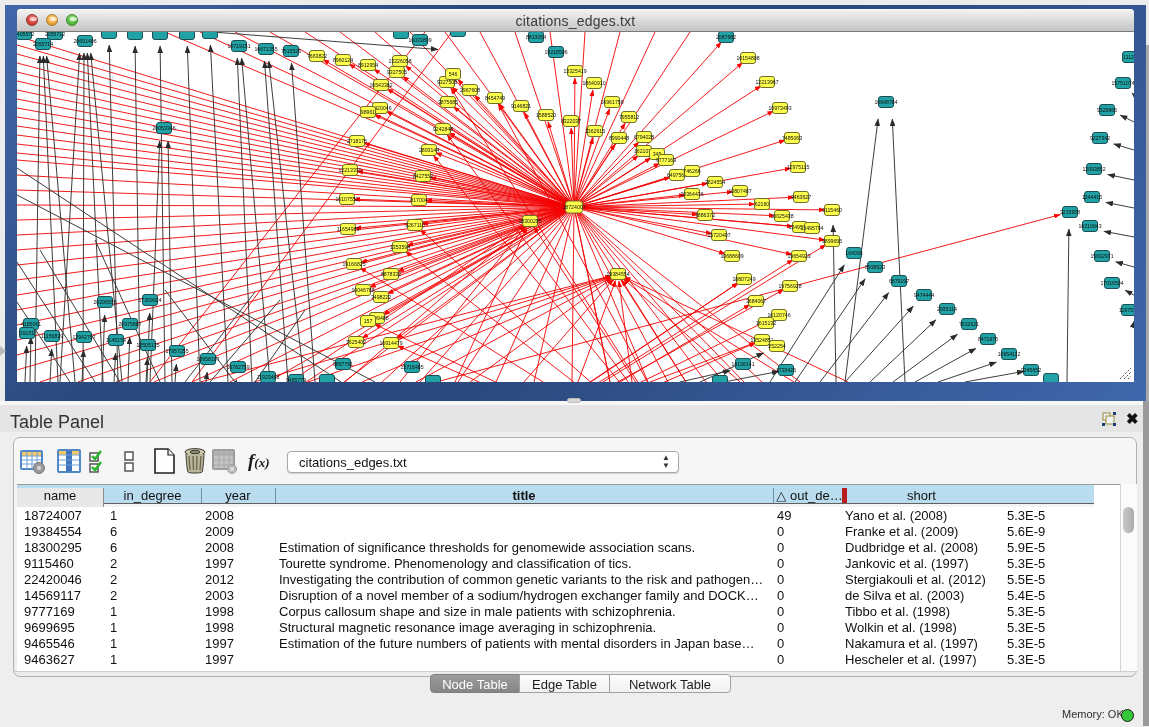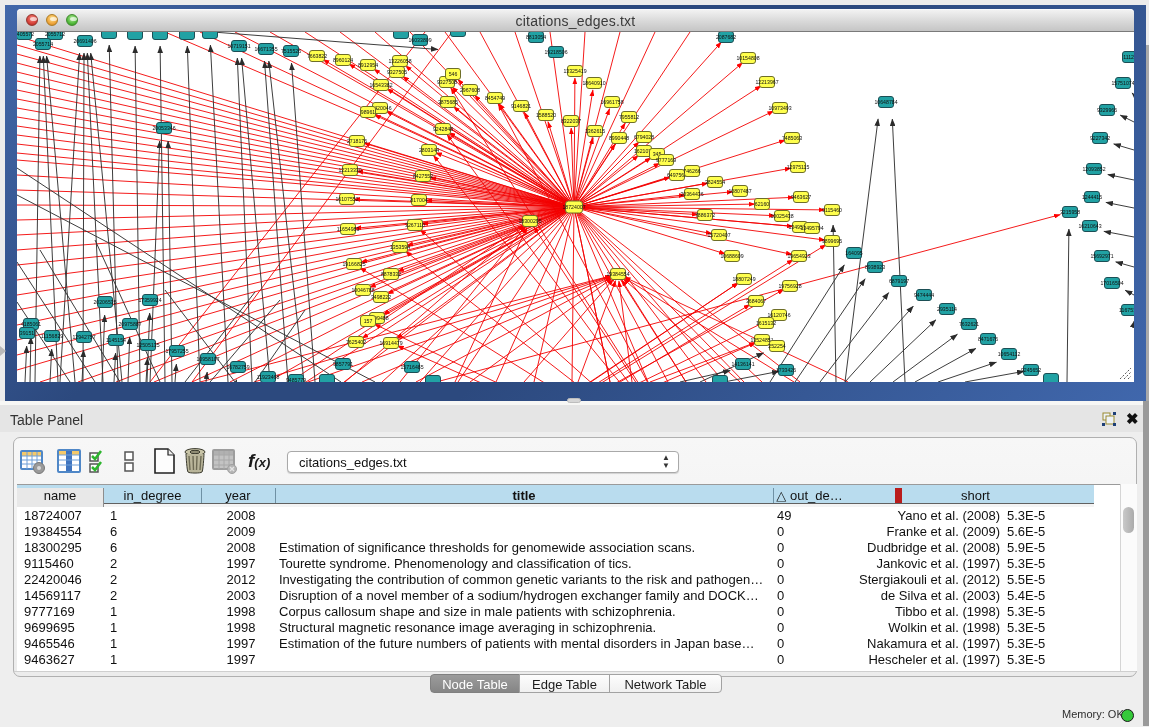--- a/index.html
+++ b/index.html
@@ -14,53 +14,53 @@
 .tl { position:absolute; top:5px; width:12px; height:12px; border-radius:50%; }
 .tl i { position:absolute; left:2.5px; top:1.5px; width:7px; height:4px; border-radius:50%;
   background:rgba(255,255,255,.65); }
 #b1 { left:9px; background:radial-gradient(circle at 50% 35%,#f2887f,#d8423a 60%,#9c241d); border:1px solid #93362f;}
 #b2 { left:29px; background:radial-gradient(circle at 50% 35%,#fbe28e,#f0a63c 60%,#c07b1c); border:1px solid #ad7d25;}
 #b3 { left:49px; background:radial-gradient(circle at 50% 35%,#b3e99a,#52ba3b 60%,#2e8a1e); border:1px solid #428a30;}
 #canvas { position:absolute; left:17px; top:32px; width:1117px; height:350px; background:#fff; overflow:hidden; }
 #panelzone { position:absolute; left:0; top:401px; width:1149px; height:326px; background:#eeeeee; }
 #pz-strip { position:absolute; left:0; top:0; width:1149px; height:4px; background:#f7f7f5; }
 #pheader { position:absolute; left:0; top:4px; width:1144px; height:27px; background:#e5e5e5; }
-#pheader .t { position:absolute; left:10px; top:7px; font-size:14px; color:#333; }
+#pheader .t { position:absolute; left:10px; top:7px; font-size:18px; color:#333; }
 #rightstrip { position:absolute; left:1143px; top:0px; width:6px; height:325px; background:#9a9a9a; }
 #floatico { position:absolute; left:1102px; top:11px; width:14px; height:14px; }
 #closeico { position:absolute; left:1126px; top:9px; font-size:15px; font-weight:bold; color:#111; }
 #innerpanel { position:absolute; left:13px; top:36px; width:1124px; height:240px;
   background:linear-gradient(#f7f7f7,#ececec); border:1px solid #b0b0b0; border-radius:7px; }
 .ticon { position:absolute; }
 #combo { position:absolute; left:287px; top:451px; width:392px; height:22px; background:#fff;
   border:1px solid #a9a9a9; border-radius:4px; box-shadow:0 1px 1px rgba(0,0,0,.15);
   font-size:13px; color:#111; padding:3px 0 0 11px; }
 #combo .arr { position:absolute; right:8px; top:2px; font-size:8px; color:#333; line-height:8px; text-align:center;}
 #thead { position:absolute; left:17px; top:484px; width:1077px; height:20px; background:#b9dcee;
   border-top:1px solid #9a9a9a; border-bottom:1px solid #616161; font-size:13px; color:#111; }
 #thead .h { position:absolute; top:3px; text-align:center; }
 #tbody { position:absolute; left:17px; top:507px; width:1103px; height:164px; background:#fff;
   font-size:13px; color:#101010; }
 .tr { position:relative; height:16px; white-space:nowrap; }
 .tr div { position:absolute; top:1px; overflow:hidden; }
 .c0 { left:7px;  width:85px; }
 .c1 { left:93px; width:94px; }
-.c2 { left:188px; width:72px;text-align:center; }
+.c2 { left:188px; width:72px; }
 .c3 { left:262px; width:496px; }
 .c4 { left:760px; width:71px; }
-.c5 { left:828px; width:155px; text-align:right; }
+.c5 { left:828px; width:155px; text-align:left; }
 .c6 { left:990px; width:92px; }
 #tright { position:absolute; left:1094px; top:484px; width:26px; height:187px; background:#fff; border-top:1px solid #9a9a9a;}
 #vsb { position:absolute; left:1120px; top:484px; width:17px; height:187px; background:#fbfbfb; border-left:1px solid #d5d5d5; }
 #vsb .thumb { position:absolute; left:2px; top:23px; width:11px; height:26px; background:linear-gradient(90deg,#c9c9c9,#ababab); border-radius:6px; }
 #tabs { position:absolute; left:430px; top:674px; width:292px; height:19px; font-size:13px;border-radius:8px; }
 #tabs .seg { position:absolute; top:0; height:19px; padding-top:2px; text-align:center; background:linear-gradient(#fdfdfd,#f0f0f0); border:1px solid #a2a2a2; color:#1c1c1c; }
 #seg1 { left:0; width:90px; border-radius:4px 0 0 4px; background:linear-gradient(#9c9c9c,#858585) !important; color:#fff !important; border-color:#808080 !important;}
 #seg2 { left:89px; width:91px; border-left:none;}
-#seg3 { left:179px; width:113px; border-left:1px solid #b5b5b5; border-radius:0 4px 4px 0;}
+#seg3 { left:179px; width:122px; border-left:1px solid #b5b5b5; border-radius:0 4px 4px 0;}
 #panelline { position:absolute; left:14px; top:671px; width:1122px; height:1px; background:#cfcfcf; }
 #memory { position:absolute; left:1062px; top:708px; font-size:11px; color:#2e2e2e; }
 #memdot { position:absolute; left:1121px; top:709px; width:13px; height:13px; border-radius:50%;
   background:#35c93a; border:1.5px solid #1a1a1a; }
 #sidearrow { position:absolute; left:0px; top:346px; width:0; height:0;
   border-top:5px solid transparent; border-bottom:5px solid transparent; border-left:6px solid #b9b9b9; }
 </style></head>
 <body>
 <div id="frame">
     <div id="titlebar">
@@ -649,49 +649,49 @@
  <path d="M3 7c0 2 1 17 2 18 1 1.4 13 1.4 14 0 1-1 2-16 2-18" fill="#b9b59a" stroke="#3a3a2e"></path>
  <path d="M6 9l1 14M10 9l.5 14M14 9l-.5 14M18 9l-1 14" stroke="#6e6b55" stroke-width="1.4" fill="none"></path>
 </svg>
 <svg class="ticon" style="left:212px;top:449px" width="25" height="25" viewBox="0 0 25 25">
  <rect x="1" y="1" width="21" height="19" fill="#c3c3c3" stroke="#9d9d9d" stroke-width="2" rx="1"></rect>
  <rect x="2" y="2" width="19" height="4" fill="#b1b1b1"></rect>
  <path d="M2 6h19M2 11h19M2 16h19M7 2v18M12 2v18M17 2v18" stroke="#a8a8a8" stroke-width="1" fill="none"></path>
  <circle cx="20" cy="20" r="4.5" fill="#b5b5b5" stroke="#a0a0a0"></circle>
  <path d="M18 18l4 4M22 18l-4 4" stroke="#e3e3e3" stroke-width="1.4"></path>
 </svg>
-<div class="ticon" style="left:248px;top:450px;font-family:Liberation Sans, sans-serif;font-style:italic;font-weight:bold;font-size:19px;color:#1a1a1a;">f<span style="font-size:13px;">(x)</span></div>
+<div class="ticon" style="left:248px;top:450px;font-family:Liberation Serif, serif;font-style:italic;font-weight:bold;font-size:19px;color:#1a1a1a;">f<span style="font-size:13px;">(x)</span></div>
 
 <div id="combo">citations_edges.txt<div class="arr">▲<br>▼</div></div>
 <div id="thead">
   <div class="h" style="left:0;width:87px;background:#e8e8e8;border-right:1px solid #8d8d8d;height:21px;">name</div>
   <div class="h" style="left:88px;width:95px;">in_degree</div>
   <div class="h" style="left:184px;width:73px;border-left:1px solid #6f91a4;">year</div>
   <div class="h" style="left:258px;width:497px;border-left:1px solid #6f91a4;font-weight:bold;">title</div>
   <div class="h" style="left:756px;width:72px;border-left:1px solid #6f91a4;">△ out_de…</div>
-  <div class="h" style="left:878px;width:154px;border-left:7px solid #b91c1c;">short</div>
+  <div class="h" style="left:825px;width:154px;border-left:5px solid #b91c1c;">short</div>
   <div class="h" style="left:984px;width:93px;border-left:1px solid #6f91a4;margin-top:38px;">pagerank</div>
 </div>
 <div id="tright"></div>
 <div id="tbody">
 <div class="tr">
       <div class="c0">18724007</div>
       <div class="c1">1</div>
       <div class="c2">2008</div>
       <div class="c4">49</div>
       <div class="c5">Yano et al. (2008)</div>
       <div class="c6">5.3E-5</div>
     </div>
 <div class="tr">
       <div class="c0">19384554</div>
       <div class="c1">6</div>
       <div class="c2">2009</div>
       <div class="c4">0</div>
       <div class="c5">Franke et al. (2009)</div>
-      <div class="c6">5.6E-5</div>
+      <div class="c6">5.6E-9</div>
     </div>
 <div class="tr">
       <div class="c0">18300295</div>
       <div class="c1">6</div>
       <div class="c2">2008</div>
       <div class="c3">Estimation of significance thresholds for genomewide association scans.</div>
       <div class="c4">0</div>
       <div class="c5">Dudbridge et al. (2008)</div>
       <div class="c6">5.9E-5</div>
     </div>

